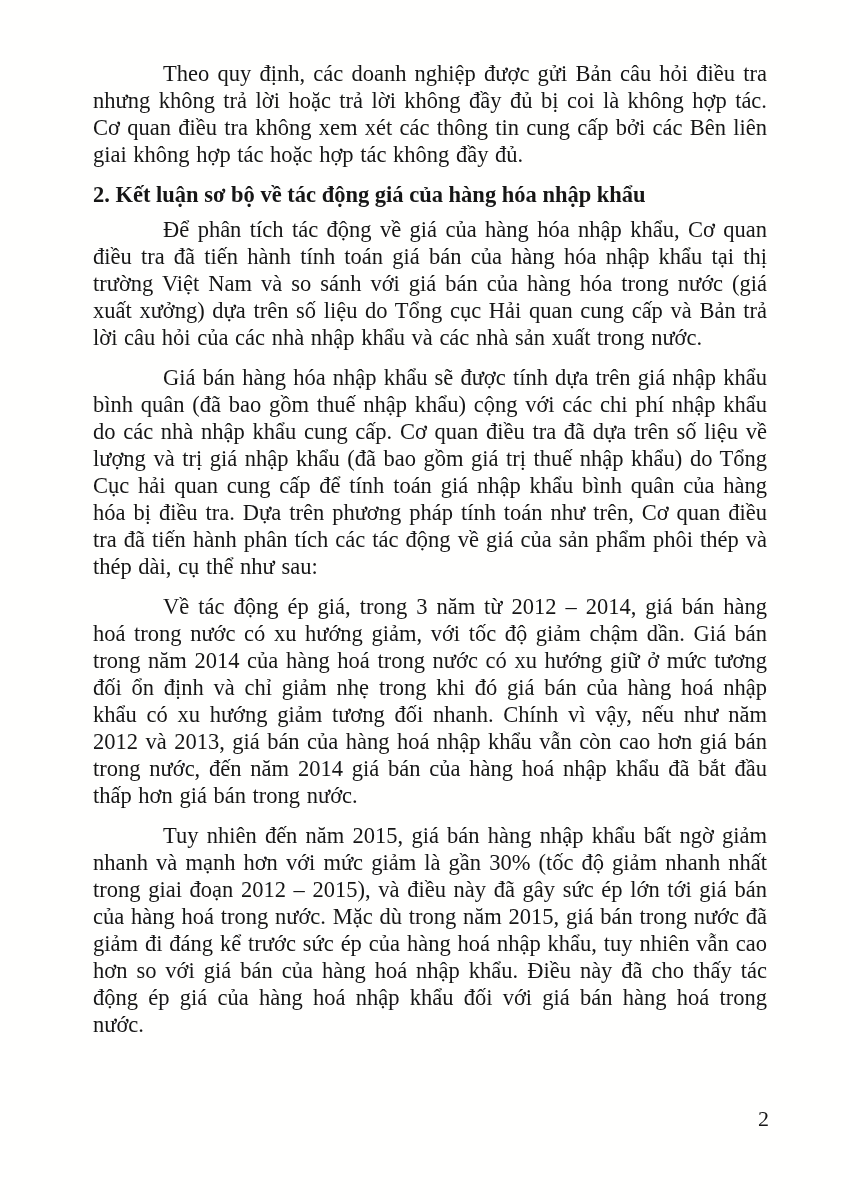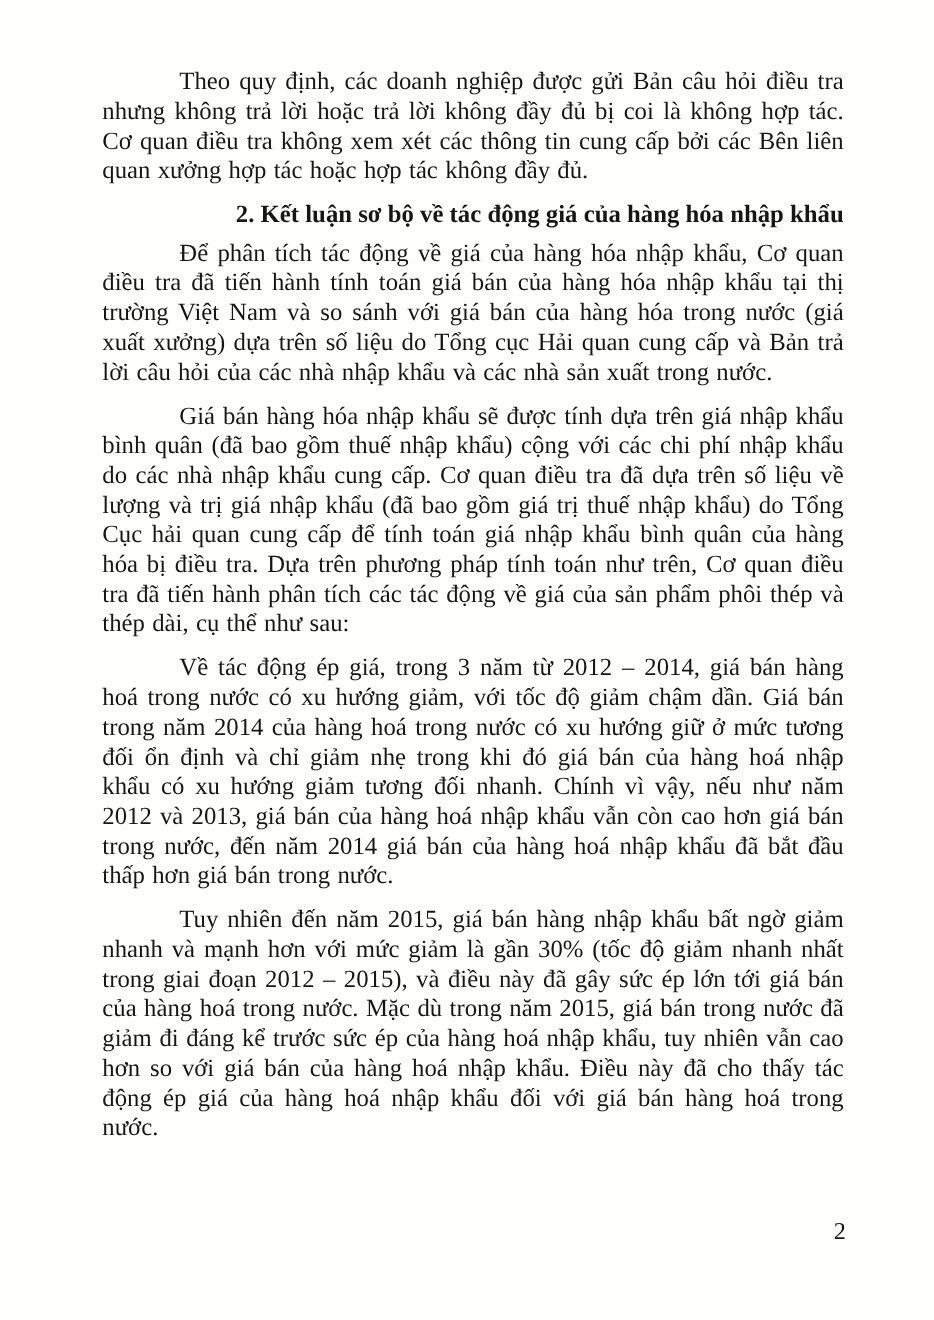--- a/index.html
+++ b/index.html
@@ -25,37 +25,37 @@
     text-align: justify;
     text-indent: 70px;
     word-spacing: 1px;
   }
   .heading {
     margin: 6px 0 8px 0;
     font-size: 22.5px;
     line-height: 27px;
     font-weight: bold;
     text-indent: 0;
-    text-align: right;
+    text-align: left;
   }
   .page-number {
     position: absolute;
     top: 1106px;
     right: 80px;
     font-size: 22px;
     line-height: 26px;
     color: #161616;
   }
 </style>
 </head>
 <body>
 
 <div class="page">
 
-  <p class="body-par">Theo quy định, các doanh nghiệp được gửi Bản câu hỏi điều tra nhưng không trả lời hoặc trả lời không đầy đủ bị coi là không hợp tác. Cơ quan điều tra không xem xét các thông tin cung cấp bởi các Bên liên quan xưởng hợp tác hoặc hợp tác không đầy đủ.</p>
+  <p class="body-par">Theo quy định, các doanh nghiệp được gửi Bản câu hỏi điều tra nhưng không trả lời hoặc trả lời không đầy đủ bị coi là không hợp tác. Cơ quan điều tra không xem xét các thông tin cung cấp bởi các Bên liên giai không hợp tác hoặc hợp tác không đầy đủ.</p>
 
   <h2 class="heading">2. Kết luận sơ bộ về tác động giá của hàng hóa nhập khẩu</h2>
 
   <p class="body-par">Để phân tích tác động về giá của hàng hóa nhập khẩu, Cơ quan điều tra đã tiến hành tính toán giá bán của hàng hóa nhập khẩu tại thị trường Việt Nam và so sánh với giá bán của hàng hóa trong nước (giá xuất xưởng) dựa trên số liệu do Tổng cục Hải quan cung cấp và Bản trả lời câu hỏi của các nhà nhập khẩu và các nhà sản xuất trong nước.</p>
 
   <p class="body-par">Giá bán hàng hóa nhập khẩu sẽ được tính dựa trên giá nhập khẩu bình quân (đã bao gồm thuế nhập khẩu) cộng với các chi phí nhập khẩu do các nhà nhập khẩu cung cấp. Cơ quan điều tra đã dựa trên số liệu về lượng và trị giá nhập khẩu (đã bao gồm giá trị thuế nhập khẩu) do Tổng Cục hải quan cung cấp để tính toán giá nhập khẩu bình quân của hàng hóa bị điều tra. Dựa trên phương pháp tính toán như trên, Cơ quan điều tra đã tiến hành phân tích các tác động về giá của sản phẩm phôi thép và thép dài, cụ thể như sau:</p>
 
 
   <p class="body-par">Về tác động ép giá, trong 3 năm từ 2012 – 2014, giá bán hàng hoá trong nước có xu hướng giảm, với tốc độ giảm chậm dần. Giá bán trong năm 2014 của hàng hoá trong nước có xu hướng giữ ở mức tương đối ổn định và chỉ giảm nhẹ trong khi đó giá bán của hàng hoá nhập khẩu có xu hướng giảm tương đối nhanh. Chính vì vậy, nếu như năm 2012 và 2013, giá bán của hàng hoá nhập khẩu vẫn còn cao hơn giá bán trong nước, đến năm 2014 giá bán của hàng hoá nhập khẩu đã bắt đầu thấp hơn giá bán trong nước.</p>
 

